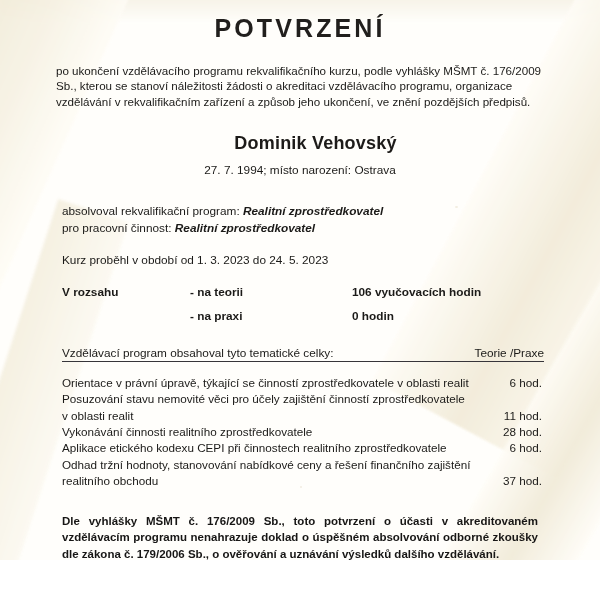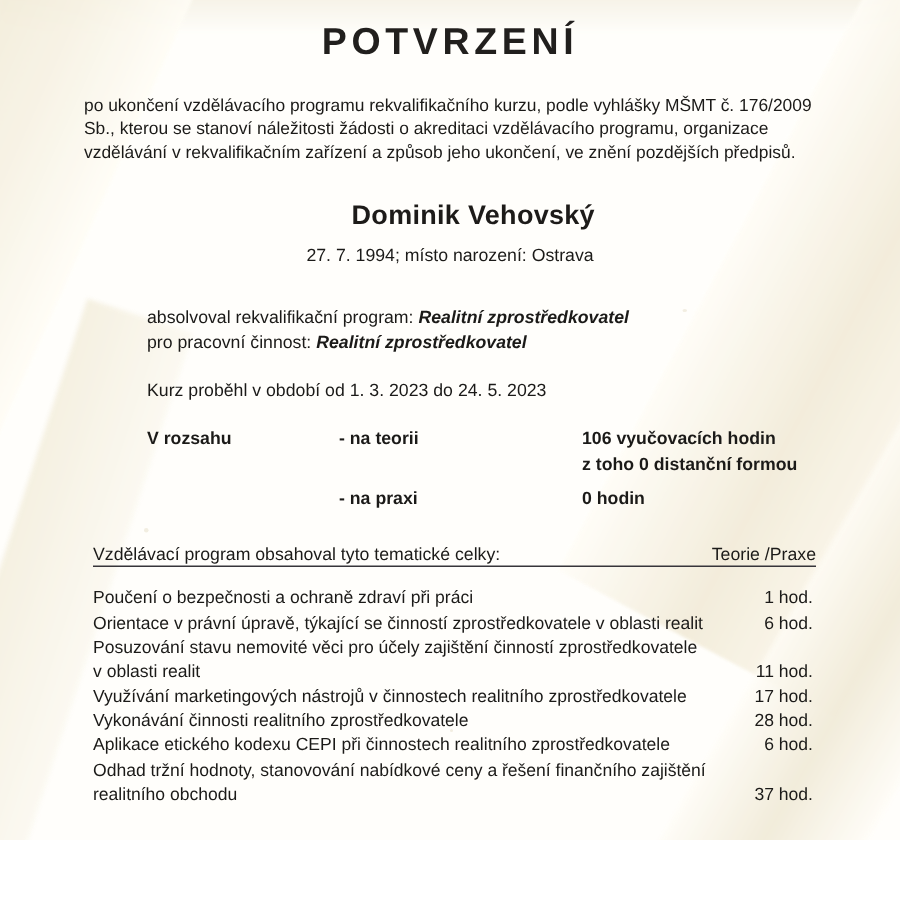--- a/index.html
+++ b/index.html
@@ -121,21 +121,21 @@
   }
   .person-birth {
     text-align: center;
     font-size: 11.8px;
     color: #1b1a18;
     margin-top: 9px;
   }
 
   
   .block {
-    margin-left: 98px;
+    margin-left: 62px;
     margin-right: 56px;
     font-size: 11.8px;
     color: #1b1a18;
   }
   .prog-line { margin-top: 0; line-height: 16.5px; }
   .prog-line .val {
     font-weight: bold;
     font-style: italic;
   }
   .spacer-prog { height: 26px; }
@@ -242,25 +242,20 @@
       </div>
 
       <div class="kurz">Kurz proběhl v období od 1. 3. 2023 do 24. 5. 2023</div>
 
       <table class="rozsah">
         <tbody>
             <tr>
           <td class="c-label">V rozsahu</td>
           <td class="c-kind">- na teorii</td>
           <td class="c-val">106 vyučovacích hodin</td>
-        </tr>
-        <tr>
-          <td></td>
-          <td></td>
-          <td>z toho   0 distanční formou</td>
         </tr>
         <tr class="row-gap">
               <td></td>
               <td></td>
               <td></td>
             </tr>
         <tr>
           <td></td>
           <td class="c-kind">- na praxi</td>
           <td class="c-val">0 hodin</td>
@@ -270,38 +265,30 @@
     </div>
 
     <div class="topics-head">
       <span>Vzdělávací program obsahoval tyto tematické celky:</span>
       <span>Teorie /Praxe</span>
     </div>
 
     <table class="topics">
       <tbody id="topics-body">
           <tr>
-            <td>Poučení o bezpečnosti a ochraně zdraví při práci</td>
-            <td class="hrs">1 hod.</td>
-          </tr>
-          <tr>
             <td>Orientace v právní úpravě, týkající se činností zprostředkovatele v oblasti realit</td>
             <td class="hrs">6 hod.</td>
           </tr>
           <tr>
             <td>Posuzování stavu nemovité věci pro účely zajištění činností zprostředkovatele</td>
             <td class="hrs"></td>
           </tr>
           <tr>
             <td>v oblasti realit</td>
             <td class="hrs">11 hod.</td>
-          </tr>
-          <tr>
-            <td>Využívání marketingových nástrojů v činnostech realitního zprostředkovatele</td>
-            <td class="hrs">17 hod.</td>
           </tr>
           <tr>
             <td>Vykonávání činnosti realitního zprostředkovatele</td>
             <td class="hrs">28 hod.</td>
           </tr>
           <tr>
             <td>Aplikace etického kodexu CEPI při činnostech realitního zprostředkovatele</td>
             <td class="hrs">6 hod.</td>
           </tr>
           <tr>

